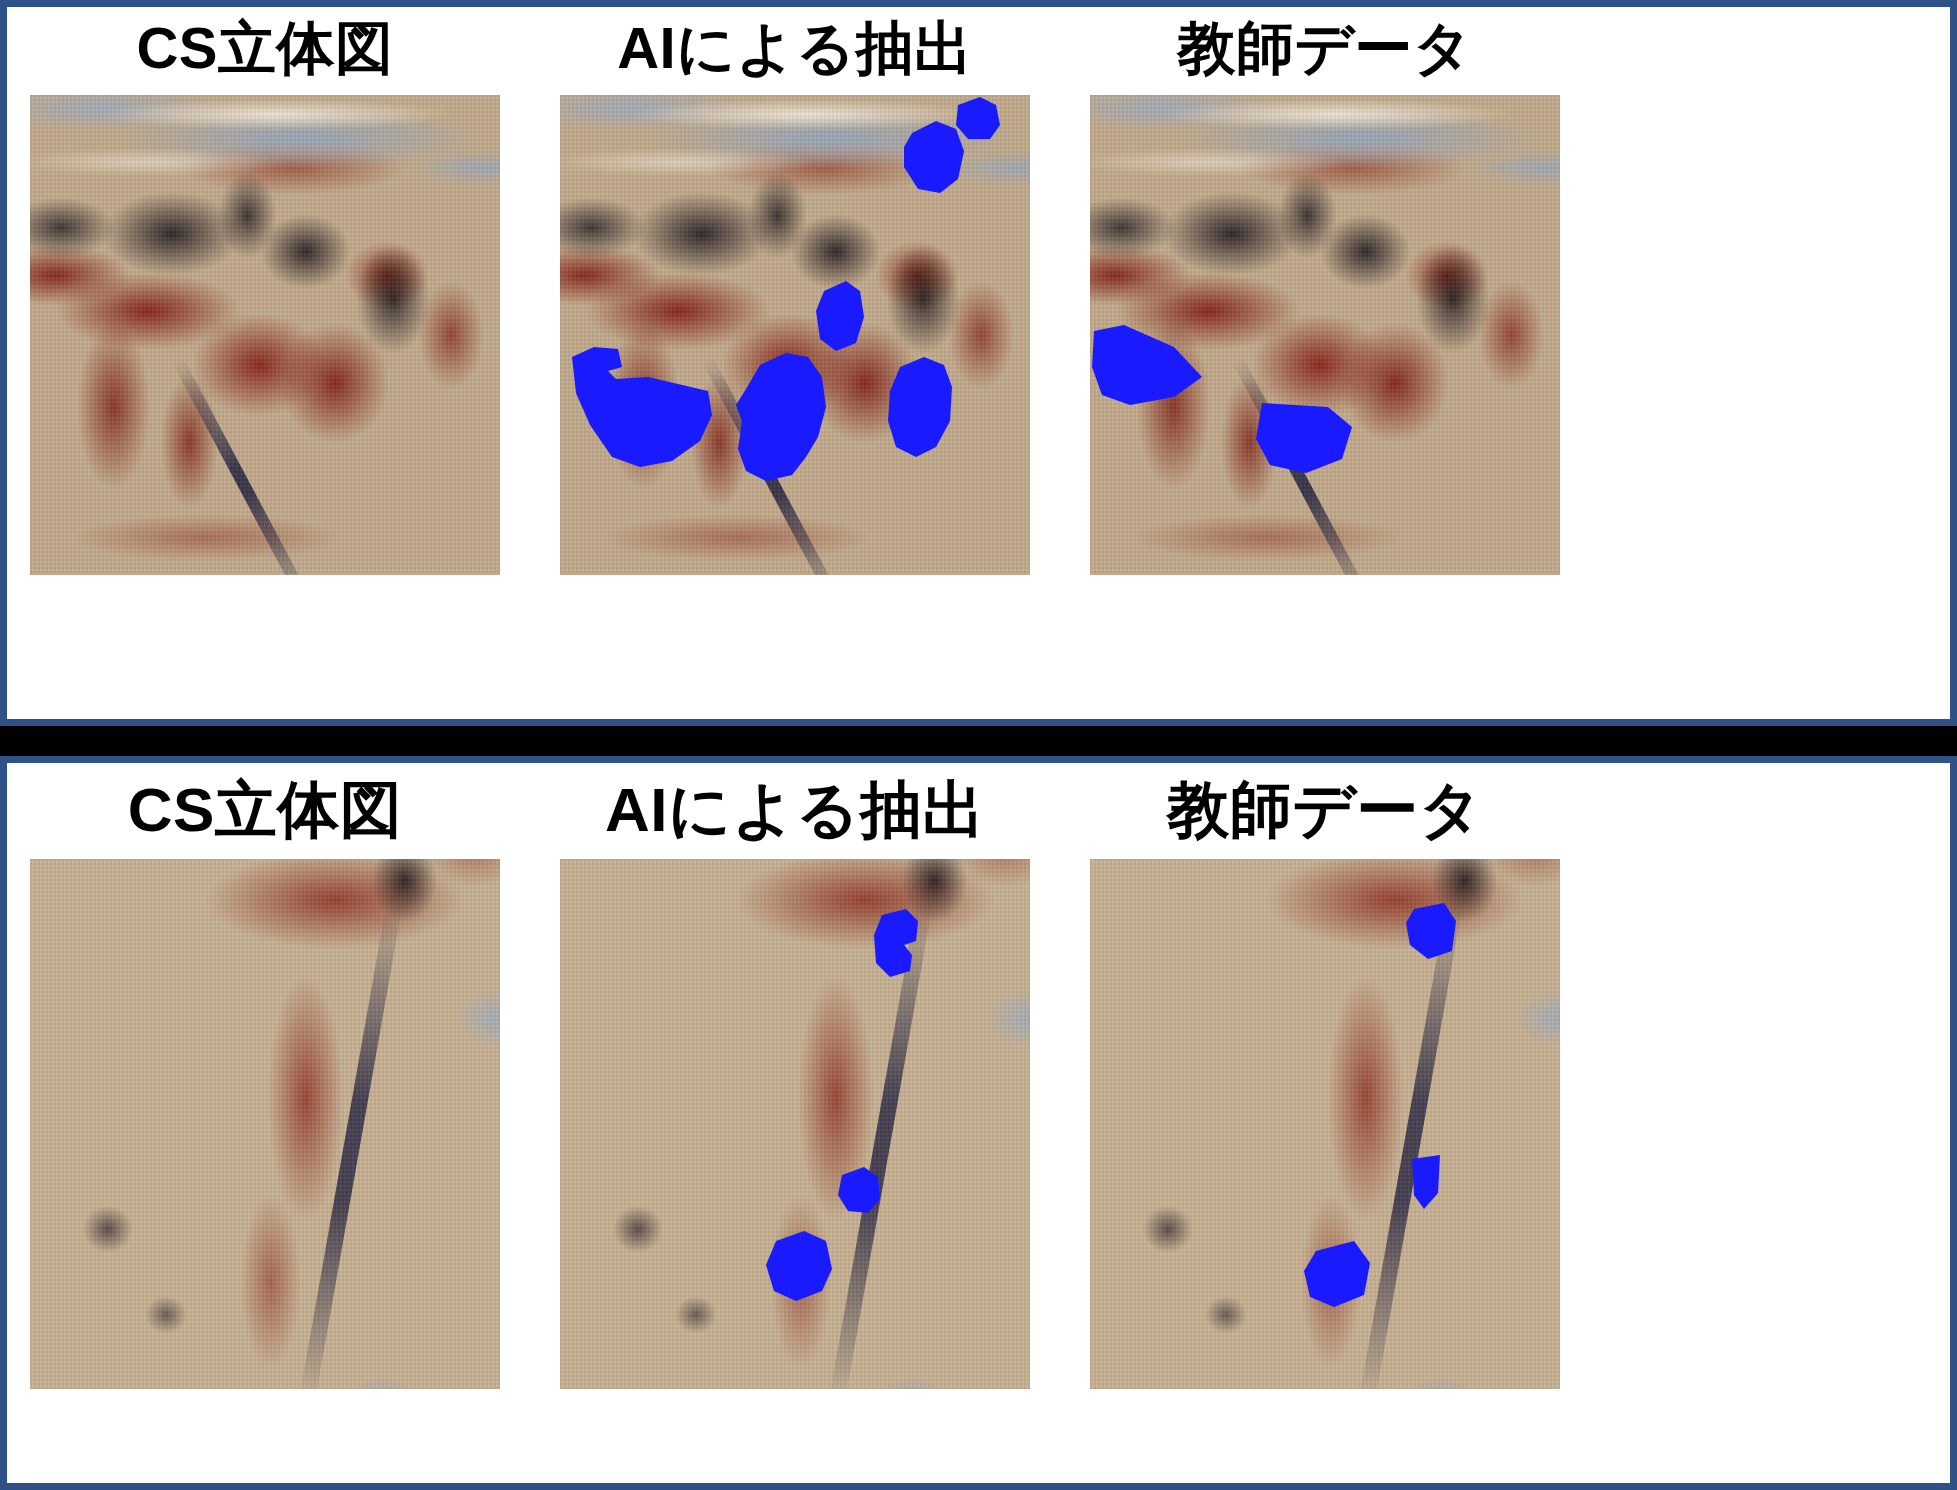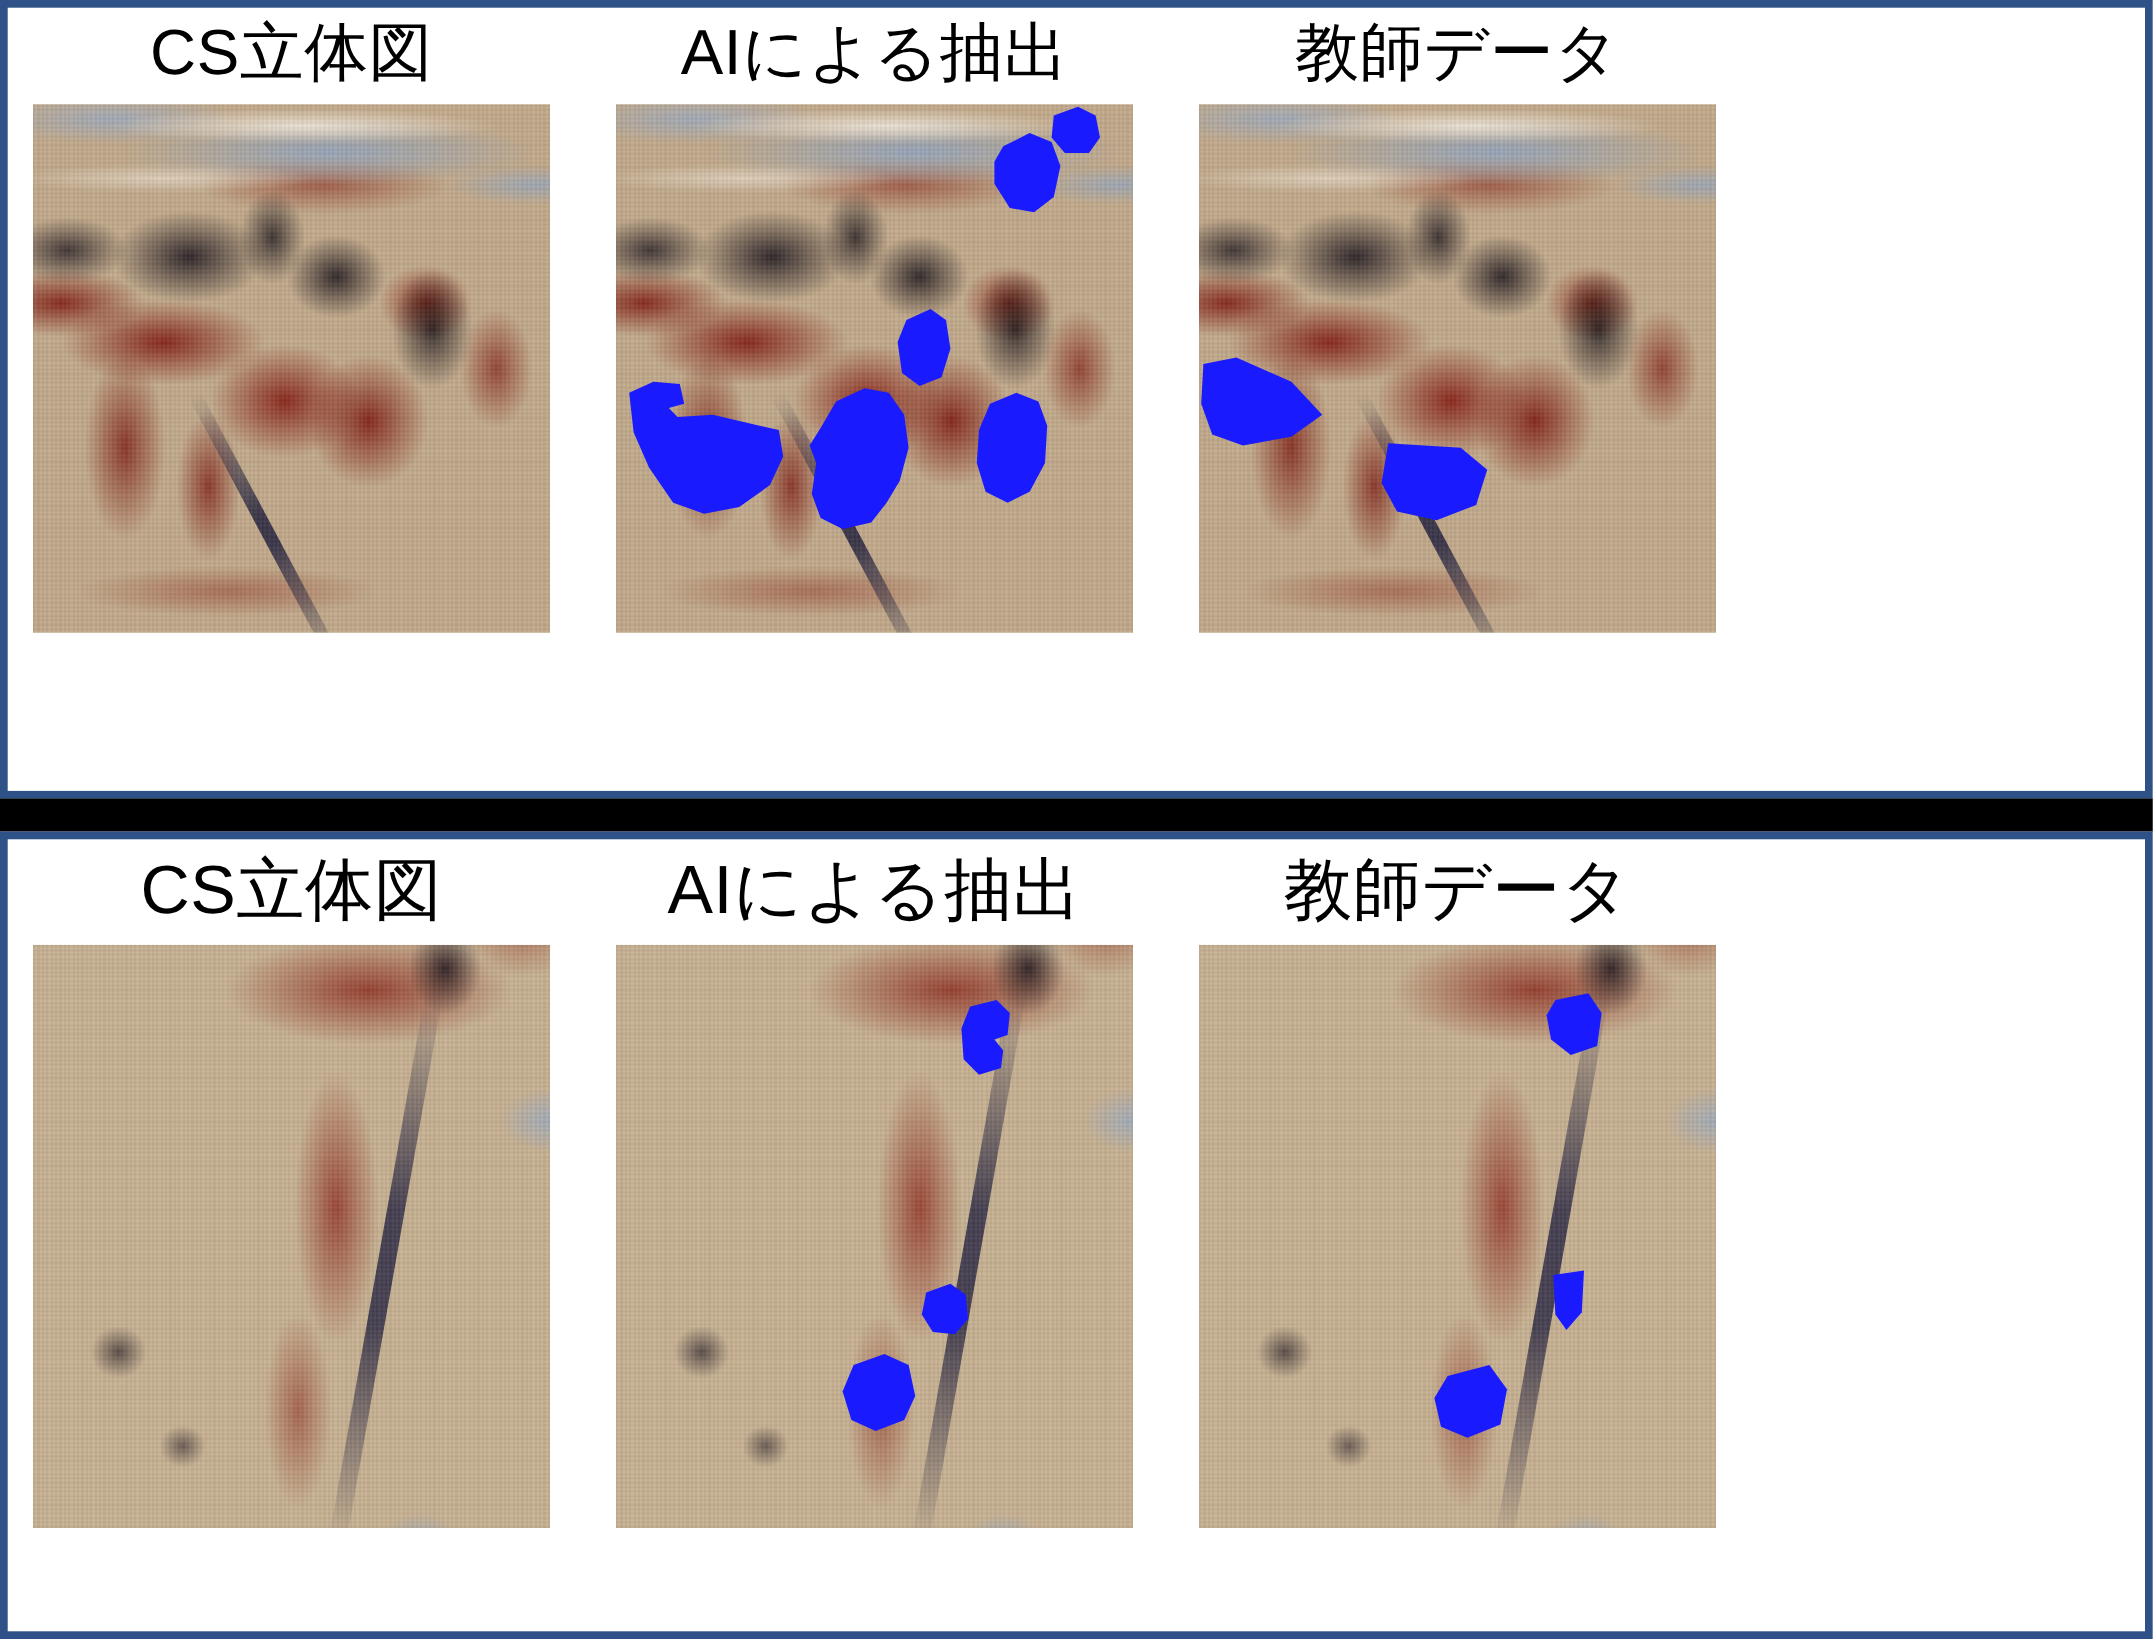--- a/index.html
+++ b/index.html
@@ -13,21 +13,21 @@
   #panel-bottom{top:756px;height:734px;width:1957px;}
 
   .divider{position:absolute;left:0;width:1957px;background:#000000;}
   #divider-mid{top:726px;height:30px;}
 
   .cols{position:absolute;left:0;top:0;width:100%;height:100%;}
 
   .col{position:absolute;top:0;}
   .col-title{
     text-align:center;
-    font-weight:400;
+    font-weight:700;
     color:#000000;
     white-space:nowrap;
     letter-spacing:0.5px;
   }
   .thumb{position:relative;overflow:hidden;background:#c9b69b;}
 
   
   .terrain{position:absolute;inset:0;}
   .terrain .lay{position:absolute;inset:-12%;}
 

